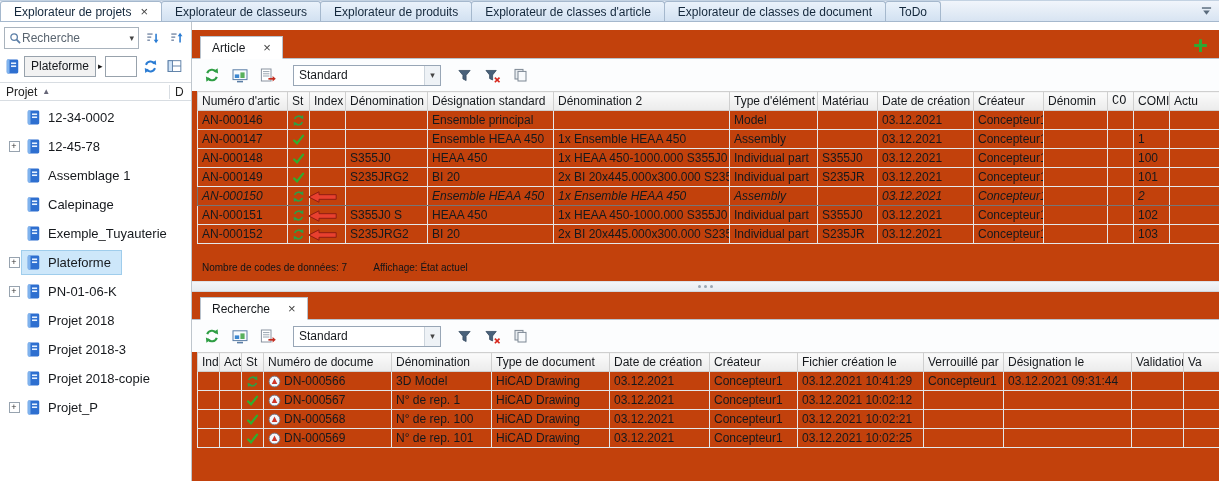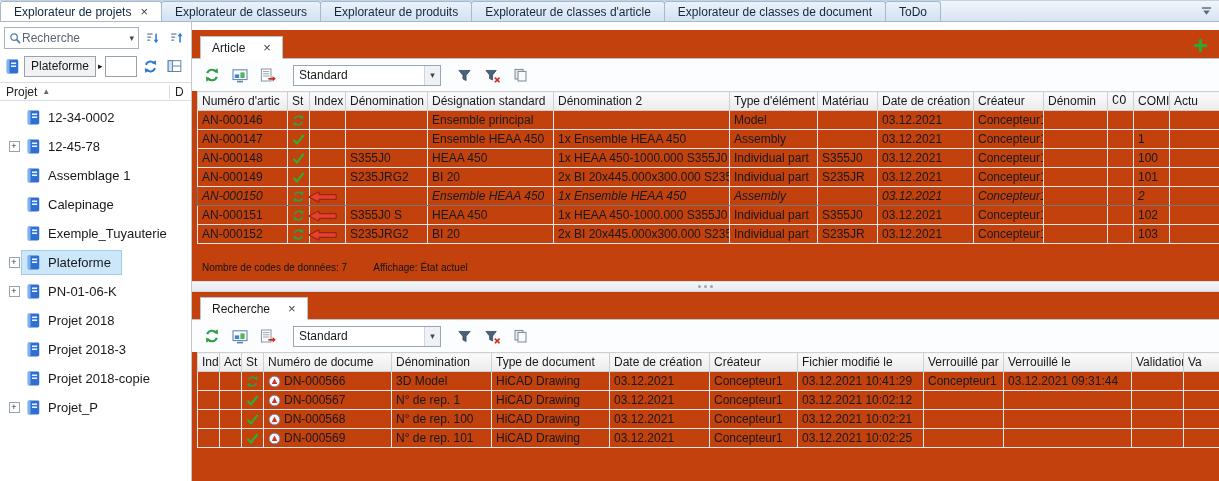--- a/index.html
+++ b/index.html
@@ -626,23 +626,23 @@
         <thead id="doc-head">
             <tr>
               <th style="width: 22px;">Ind</th>
               <th style="width: 22px;">Act</th>
               <th style="width: 22px;">St</th>
               <th style="width: 128px;">Numéro de docume</th>
               <th style="width: 100px;">Dénomination</th>
               <th style="width: 118px;">Type de document</th>
               <th style="width: 100px;">Date de création</th>
               <th style="width: 88px;">Créateur</th>
-              <th style="width: 126px;">Fichier modifié le</th>
+              <th style="width: 126px;">Fichier création le</th>
               <th style="width: 80px;">Verrouillé par</th>
-              <th style="width: 128px;">Verrouillé le</th>
+              <th style="width: 128px;">Désignation le</th>
               <th style="width: 52px;">Validation</th>
               <th style="width: 40px;">Va</th>
             </tr>
           </thead>
         <tbody id="doc-body">
             <tr>
               <td class="cell-ind"></td>
               <td class="cell-act"></td>
               <td class="cell-st"><span class="st-icon"><svg width="13" height="13" viewBox="0 0 16 16">
                     <path d="M3.2 6.2A5.2 5.2 0 0 1 12.4 5" fill="none" stroke="#2f9e44" stroke-width="2.1"></path>

